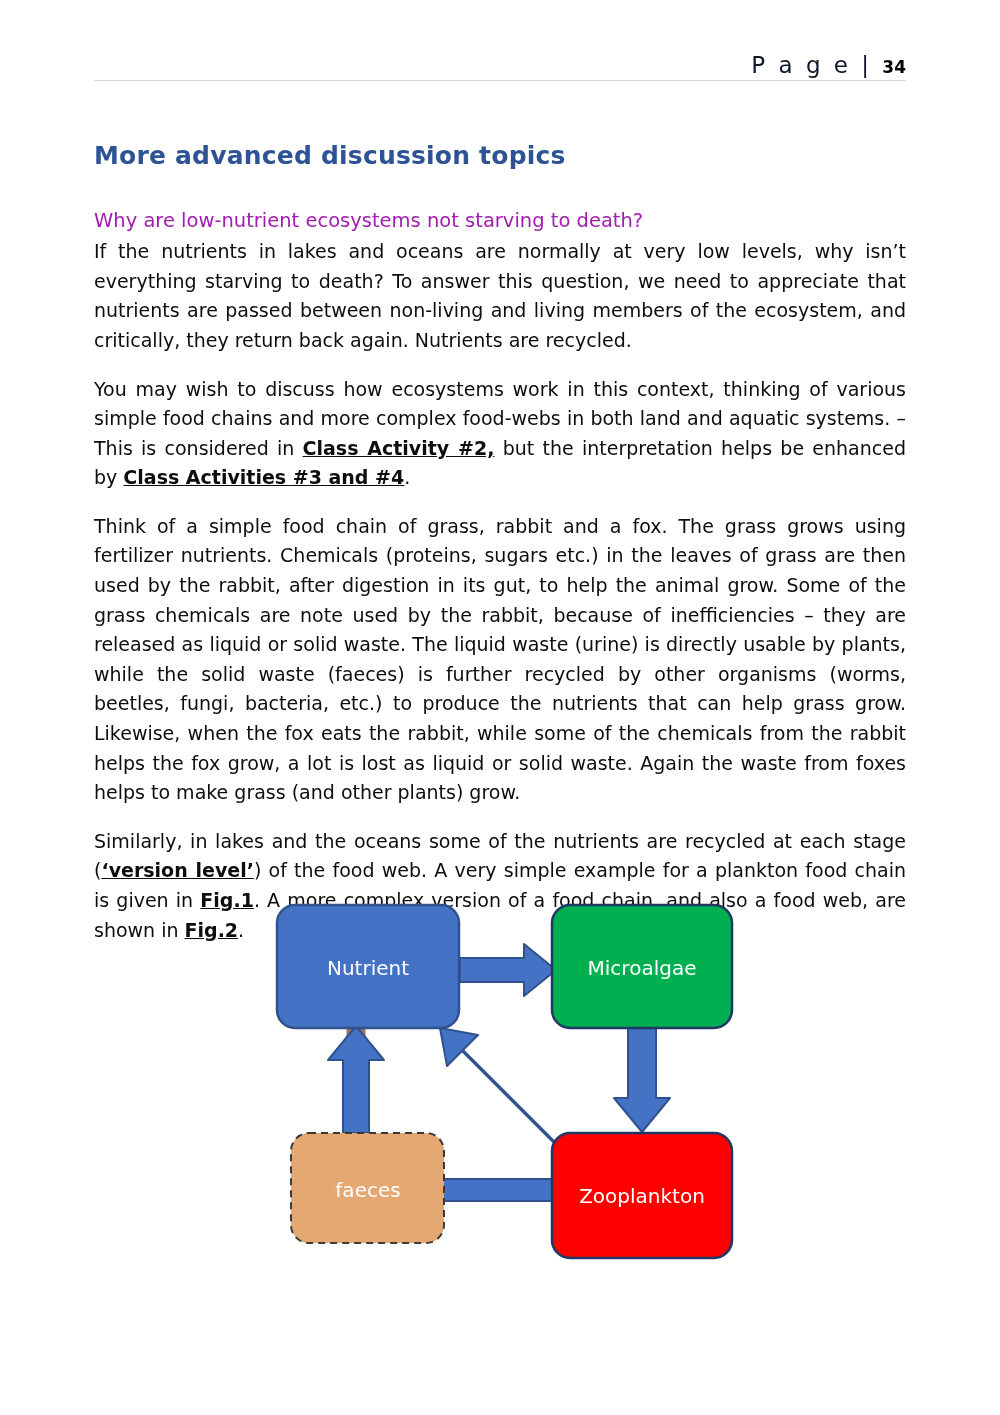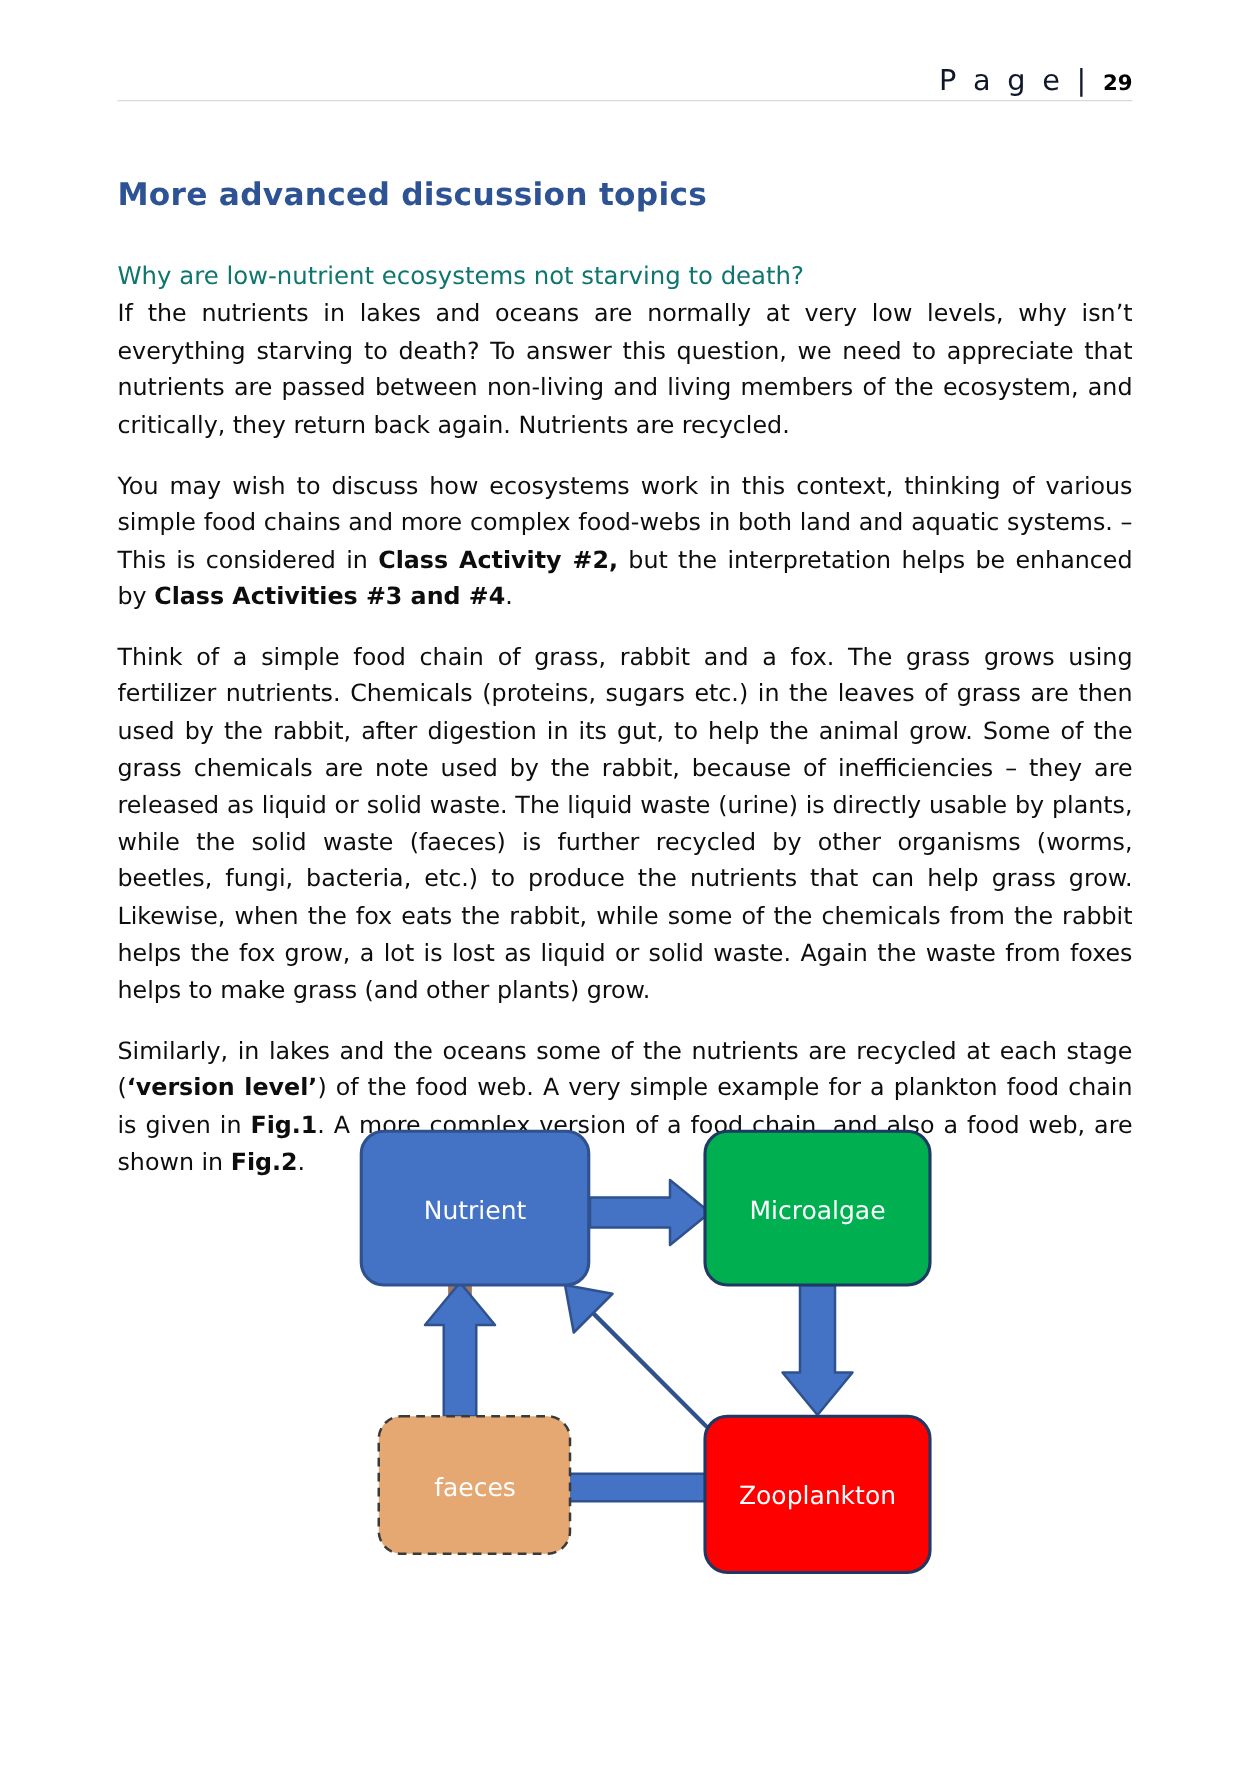--- a/index.html
+++ b/index.html
@@ -68,53 +68,53 @@
     font-weight: bold;
     color: #2e5395;
     margin: 0 0 38px 0;
     letter-spacing: 0.2px;
     line-height: 1.15;
   }
 
   h2.subtitle {
     font-size: 19.5px;
     font-weight: normal;
-    color: #0f766e;
+    color: #a21caf;
     margin: 0 0 4px 0;
     line-height: 1.25;
   }
 
   p.body {
     font-size: 19px;
     line-height: 29.6px;
     text-align: justify;
     margin: 0 0 19px 0;
     color: #0d0d0d;
     -webkit-hyphens: none;
     hyphens: none;
   }
-  b { font-weight: bold; }
+  b { font-weight: bold; text-decoration: underline; }
 
   
   .figure {
     position: absolute;
-    left: 16px;
+    left: 4px;
     top: 880px;
     width: 796px;
     height: 400px;
   }
   .figure svg { display: block; }
 </style>
 </head>
 <body>
 
 <div class="page">
 
   <div class="header">
-    <span class="header-text">P a g e </span><span class="header-text">| </span><span class="header-num">29</span>
+    <span class="header-text">P a g e </span><span class="header-text">| </span><span class="header-num">34</span>
     <div class="header-bar"></div>
   </div>
 
   <div class="content">
 
     <h1 class="title">More advanced discussion topics</h1>
 
     <h2 class="subtitle">Why are low-nutrient ecosystems not starving to death?</h2>
 
     <p class="body"><span>If the nutrients in lakes and oceans are normally at very low levels, why isn’t everything starving to death? To answer this question, we need to appreciate that nutrients are passed between non-living and living members of the ecosystem, and critically, they return back again. Nutrients are recycled.</span></p>

